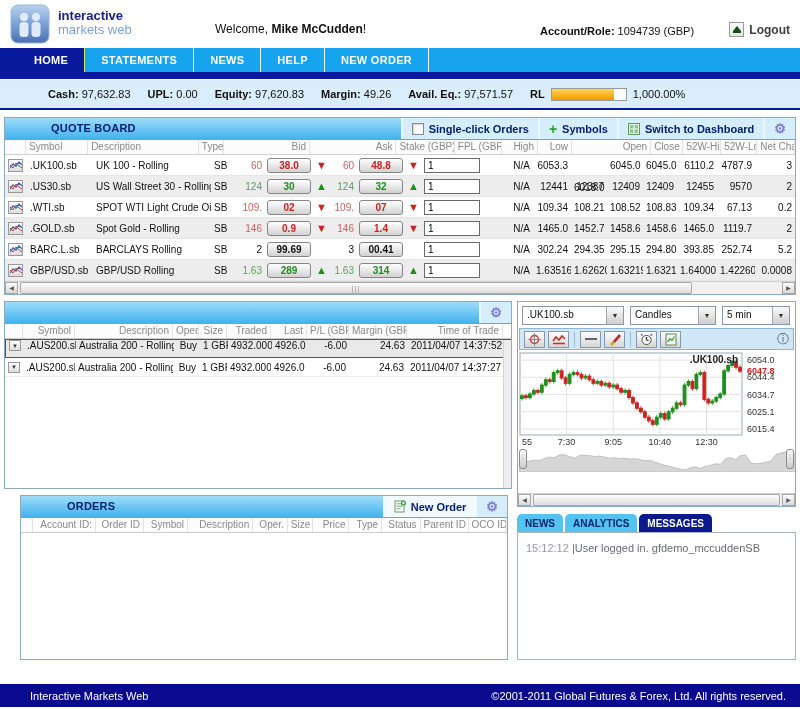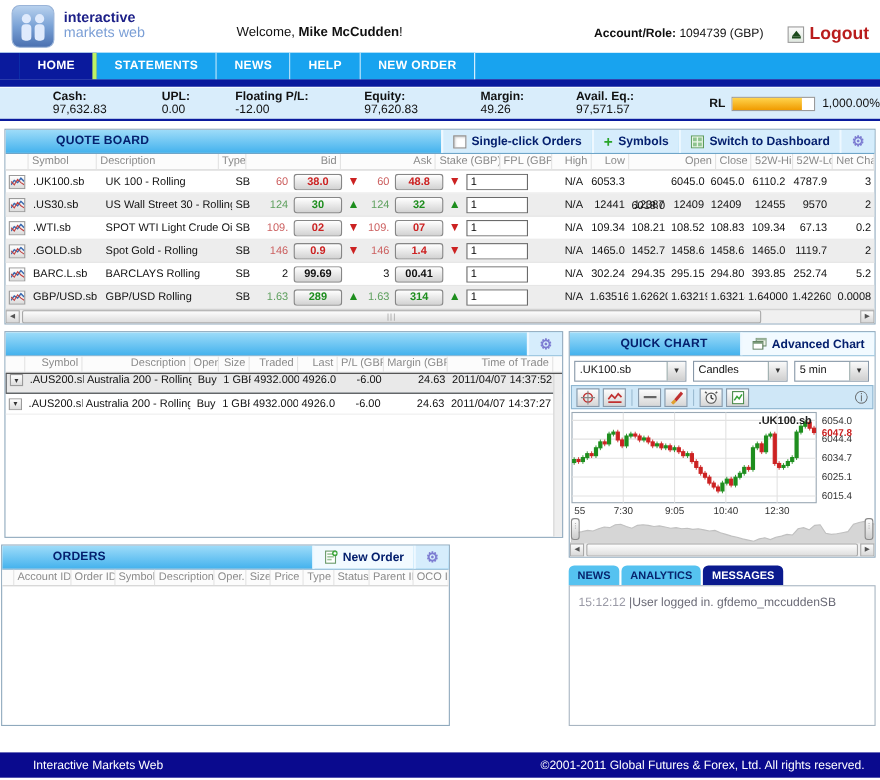--- a/index.html
+++ b/index.html
@@ -10,31 +10,31 @@
   #hdr { position:absolute; left:0; top:0; width:800px; height:48px; background:#fff; }
   #logo { position:absolute; left:10px; top:4px; width:40px; height:40px; }
   #logo-text { position:absolute; left:58px; top:9px; line-height:14px; font-size:13px; }
   #logo-line1 { color:#1d2088; font-weight:bold; }
   #logo-line2 { color:#7b9fd6; }
   #welcome { position:absolute; left:215px; top:22px; font-size:12px; color:#111; }
   #welcome b { font-weight:bold; }
   #account { position:absolute; left:540px; top:25px; font-size:11px; }
   #account .lbl { font-weight:bold; }
   #logout { position:absolute; right:10px; top:22px; display:flex; align-items:center; gap:5px; cursor:pointer; }
-  #logout .txt { font-weight:bold; font-size:16px; color:#b91c1c; }
+  #logout .txt { font-weight:bold; font-size:12px; color:#404040; }
   .eject { width:15px; height:15px; border:1px solid #9a9a9a; background:linear-gradient(#fbfbfb,#dfe8df); position:relative; }
   .eject:before { content:""; position:absolute; left:3px; top:3px; border-left:4px solid transparent; border-right:4px solid transparent; border-bottom:5px solid #1c4a1c; }
   .eject:after { content:""; position:absolute; left:3px; bottom:3px; width:8px; height:2px; background:#1c4a1c; }
 
   
   #nav { position:absolute; left:0; top:48px; width:800px; height:31px; }
   #nav .row { display:flex; height:24px; background:#18a3ef; }
   #nav .lead { width:18px; background:#0a1a9d; }
   .tab { padding:0 16px; line-height:24px; color:#fff; font-weight:bold; font-size:11px; background:#18a3ef; border-right:1px solid #e8f6ff; cursor:pointer; letter-spacing:.3px; }
-  .tab.active { background:#0a1a9d; border-right:4px solid #bef264; }
+  .tab.active { background:#0a1a9d; border-right:1px solid #bef264; }
   #nav .strip { height:7px; background:#0a1a9d; }
 
   
   #summary { position:absolute; left:0; top:79px; width:800px; height:31px; background:#d9edfb; border-top:1px solid #f2f9ff; border-bottom:2px solid #0a1a9d; display:flex; align-items:center; padding-left:48px; gap:17px; }
   .sum-item .lbl { font-weight:bold; }
   #rl { display:flex; align-items:center; gap:6px; }
   #rl .lbl { font-weight:bold; }
   .gauge { width:76px; height:13px; border:1px solid #9a9a9a; background:#fff; }
   .gauge-fill { height:100%; background:linear-gradient(#ffd44d,#f09b00); }
 
@@ -141,21 +141,20 @@
         <div class="tab">NEW ORDER</div>
       </div>
     </div>
   <div class="strip"></div>
 </div>
 
 <div id="summary">
   <div id="sumitems" style="display:flex; gap:17px;">
       <div class="sum-item"><span class="lbl">Cash: </span><span>97,632.83</span></div>
       <div class="sum-item"><span class="lbl">UPL: </span><span>0.00</span></div>
-      <div class="sum-item"><span class="lbl">Floating P/L: </span><span>-12.00</span></div>
       <div class="sum-item"><span class="lbl">Equity: </span><span>97,620.83</span></div>
       <div class="sum-item"><span class="lbl">Margin: </span><span>49.26</span></div>
       <div class="sum-item"><span class="lbl">Avail. Eq.: </span><span>97,571.57</span></div>
     </div>
   <div id="rl">
     <span class="lbl">RL</span>
     <span class="gauge">
         <span id="gfill" class="gauge-fill" style="display: block; width: 84%;"></span>
       </span>
     <span>1,000.00%</span>
@@ -431,21 +430,21 @@
         <div class="r" style="width: 44px;">4932.000</div>
         <div class="r" style="width: 36px;">4926.0</div>
         <div class="r" style="width: 42px;">-6.00</div>
         <div class="r" style="width: 58px;">24.63</div>
         <div class="r" style="width: 96px;">2011/04/07 14:37:27</div>
       </div>
     </div>
   <div class="vtrack" style="top:38px; bottom:0;"></div>
 </div>
 
-<div class="panel" id="ord" style="left:1px; top:495px; width:408px; height:165px;">
+<div class="panel" id="ord" style="left:20px; top:495px; width:488px; height:165px;">
   <div class="phead">
     <div class="ptitle">ORDERS</div>
     <div class="chips">
       <div class="chip white">
         <svg width="12" height="13" viewBox="0 0 12 13">
             <rect x="1" y="1" width="9" height="11" fill="#fff" stroke="#6a9a6a"></rect>
             <rect x="2.5" y="3" width="6" height="1.4" fill="#9ac49a"></rect>
             <rect x="2.5" y="5.5" width="6" height="1.4" fill="#9ac49a"></rect>
             <rect x="2.5" y="8" width="4" height="1.4" fill="#9ac49a"></rect>
             <circle cx="9.5" cy="3" r="2.6" fill="#3aa53a"></circle>
@@ -470,34 +469,20 @@
       <div class="r" style="width: 38px;">Price</div>
       <div class="r" style="width: 34px;">Type</div>
       <div class="r" style="width: 40px;">Status</div>
       <div class="r" style="width: 50px;">Parent ID</div>
       <div class="r" style="width: 40px;">OCO ID</div>
     </div>
   <div style="height:125px;"></div>
 </div>
 
 <div class="panel" id="qc" style="left:517px; top:301px; width:279px; height:206px;">
-  <div class="phead" style="--pl:0;">
-    <div class="ptitle" style="padding-left:46px;">QUICK CHART</div>
-    <div class="chips">
-      <div class="chip white">
-        <svg width="13" height="11" viewBox="0 0 13 11">
-            <rect x="3.5" y="0.5" width="9" height="7" fill="#eef4ea" stroke="#6a8a6a"></rect>
-            <rect x="3.5" y="0.5" width="9" height="2" fill="#9ab49a"></rect>
-            <rect x="0.5" y="3.5" width="9" height="7" fill="#fff" stroke="#557755"></rect>
-            <rect x="0.5" y="3.5" width="9" height="2" fill="#7a9a7a"></rect>
-          </svg>
-        <span>Advanced Chart</span>
-      </div>
-    </div>
-  </div>
   <div id="qc-selects">
     <div class="sel" style="width:102px;">
       <span class="val">.UK100.sb</span>
         <span class="ab">▼</span>
     </div>
     <div class="sel" style="width:86px;">
       <span class="val">Candles</span>
         <span class="ab">▼</span>
     </div>
     <div class="sel" style="width:68px;">

